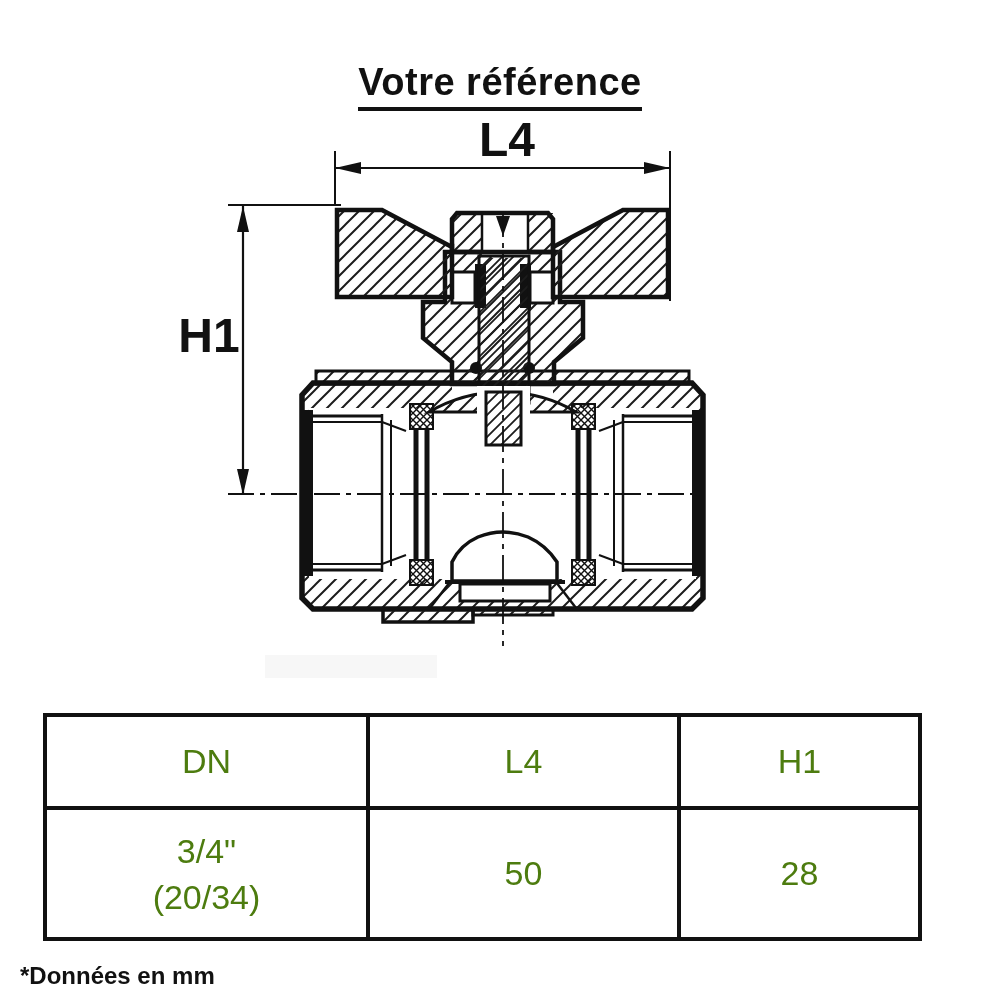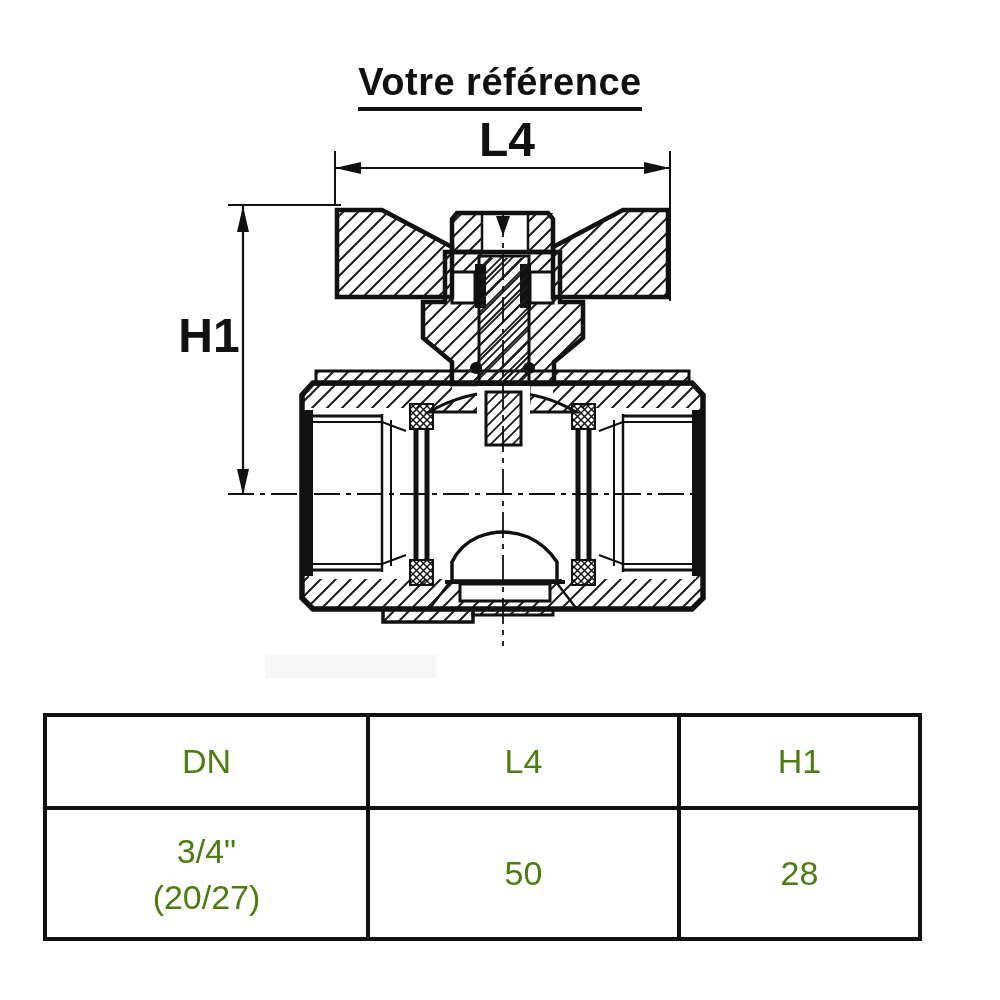--- a/index.html
+++ b/index.html
@@ -217,22 +217,23 @@
       <tr>
         <th>DN</th>
         <th>L4</th>
         <th>H1</th>
       </tr>
     </thead>
     <tbody>
       <tr>
         <td class="cell-2line">
           <div>3/4"</div>
-          <div>(20/27)</div>
+          <div>(20/34)</div>
         </td>
         <td>50</td>
         <td>28</td>
       </tr>
     </tbody>
   </table>
 
+  <div class="footnote">*Données en mm</div>
 
 </div>
 
 </body></html>

